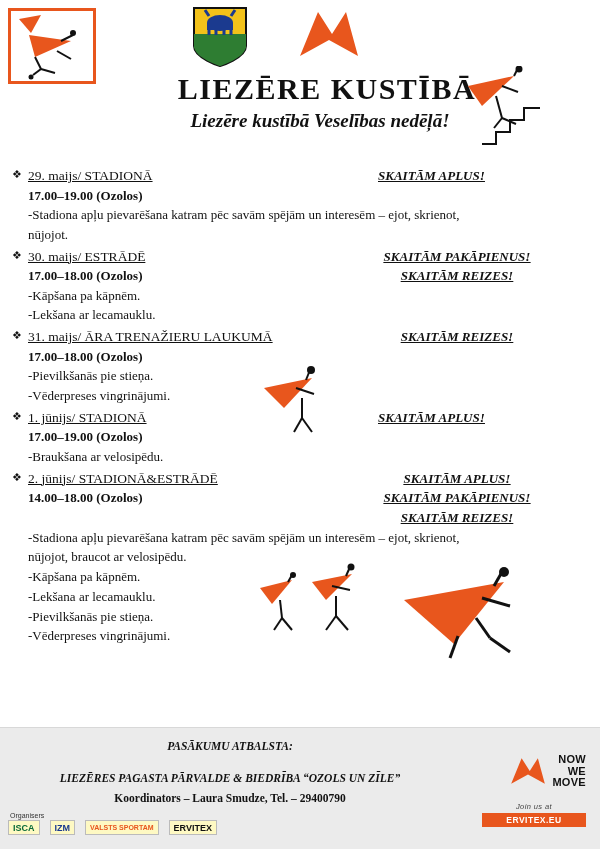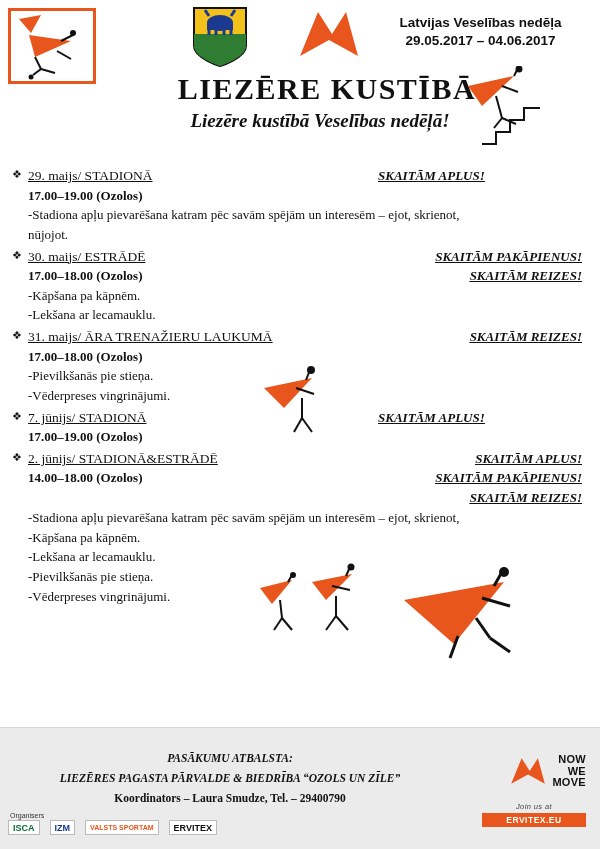--- a/index.html
+++ b/index.html
@@ -110,21 +110,21 @@
     font-size:13px;
     line-height:1.52;
   }
   .lines div { white-space:normal; }
 
   .tags {
     position:absolute;
     right:18px;
     top:0;
     width:250px;
-    text-align:right;
+    text-align:center;
     font-style:italic;
     font-weight:bold;
     font-size:13px;
     line-height:1.5;
     text-decoration:underline;
   }
   .tags div { text-decoration:underline; }
   .tags.center { text-align:left; padding-left:46px; }
 
   .summary {
@@ -151,21 +151,20 @@
     width:600px; height:122px;
     background:#ebebeb;
     border-top:1px solid #d8d8d8;
   }
   .footer-inner { position:relative; width:600px; height:122px; }
   .f-support {
     position:absolute; top:10px; left:0; width:460px;
     text-align:center;
     font-style:italic; font-weight:bold; font-size:11.5px;
     line-height:1.5;
-    margin-top:12px;
   }
   .f-org {
     position:absolute; top:44px; left:0; width:460px;
     text-align:center;
     font-style:italic; font-weight:bold; font-size:11.5px;
   }
   .f-coord {
     position:absolute; top:64px; left:0; width:460px;
     text-align:center;
     font-weight:bold; font-size:11.5px;
@@ -178,21 +177,21 @@
   .logos {
     position:absolute; left:8px; top:92px;
     display:flex; align-items:center; gap:10px;
   }
   .logo-chip {
     height:15px;
     display:flex; align-items:center; justify-content:center;
     font-family:"Liberation Sans", sans-serif;
     font-weight:bold;
     font-size:9px;
-    background:#ffffff;
+    background:#fef9c3;
     border:1px solid #bbb;
     padding:1px 4px;
     color:#1b3a8f;
     white-space:nowrap;
   }
   .logo-chip.isca { color:#0b6b3a; border-color:#bbb; }
   .logo-chip.izm { color:#1b3a8f; }
   .logo-chip.vsp { color:#e8561d; font-size:7px; }
   .logo-chip.lsfp { color:#1b3a8f; }
   .logo-chip.ervitex { color:#111; }
@@ -271,24 +270,20 @@
       </g>
     </svg>
   </div>
 
   <div class="wwm-header">
     <svg width="62" height="48" viewBox="0 0 62 48">
       <polygon points="2,46 20,2 34,24 48,2 60,46 31,30" fill="#e8561d"></polygon>
     </svg>
   </div>
 
-  <div class="hdr-text">
-    <div>Latvijas Veselības nedēļa</div>
-    <div>29.05.2017 – 04.06.2017</div>
-  </div>
 
   <div class="title">LIEZĒRE KUSTĪBĀ</div>
   <div class="subtitle">Liezēre kustībā Veselības nedēļā!</div>
 
   <div class="runner-stairs">
     <svg width="86" height="84" viewBox="0 0 86 84">
       <polygon points="6,20 52,10 20,40" fill="#e8561d"></polygon>
       <g stroke="#111" stroke-width="2" fill="none">
         <path d="M52,10 L56,2"></path>
         <path d="M40,20 L56,26"></path>
@@ -348,39 +343,43 @@
       <div>-Pievilkšanās pie stieņa.</div>
       <div>-Vēderpreses vingrinājumi.</div>
     </div>
     <div class="tags" style="top:0;">
       <div>SKAITĀM REIZES!</div>
     </div>
   </div>
 
   <div class="day">
     <span class="bullet">❖</span>
-    <div class="day-head">7. jūnijs/ STADIONĀ</div>
+    <div class="day-head">1. jūnijs/ STADIONĀ</div>
     <div class="day-time">
       <span>17.00–19.00</span>
       <span class="paren">(Ozolos)</span>
+    </div>
+    <div class="lines">
+      <div>-Braukšana ar velosipēdu.</div>
     </div>
     <div class="tags center" style="top:0;">
       <div>SKAITĀM APLUS!</div>
     </div>
   </div>
 
   <div class="day">
     <span class="bullet">❖</span>
     <div class="day-head">2. jūnijs/ STADIONĀ&amp;ESTRĀDĒ</div>
     <div class="day-time">
       <span>14.00–18.00</span>
       <span class="paren">(Ozolos)</span>
     </div>
     <div class="lines" style="margin-top:20px;">
       <div>-Stadiona apļu pievarēšana katram pēc savām spējām un interesēm – ejot, skrienot,</div>
+      <div>nūjojot, braucot ar velosipēdu.</div>
       <div>-Kāpšana pa kāpnēm.</div>
       <div>-Lekšana ar lecamauklu.</div>
       <div>-Pievilkšanās pie stieņa.</div>
       <div>-Vēderpreses vingrinājumi.</div>
     </div>
     <div class="tags" style="top:0;">
       <div>SKAITĀM APLUS!</div>
       <div>SKAITĀM PAKĀPIENUS!</div>
       <div>SKAITĀM REIZES!</div>
     </div>

